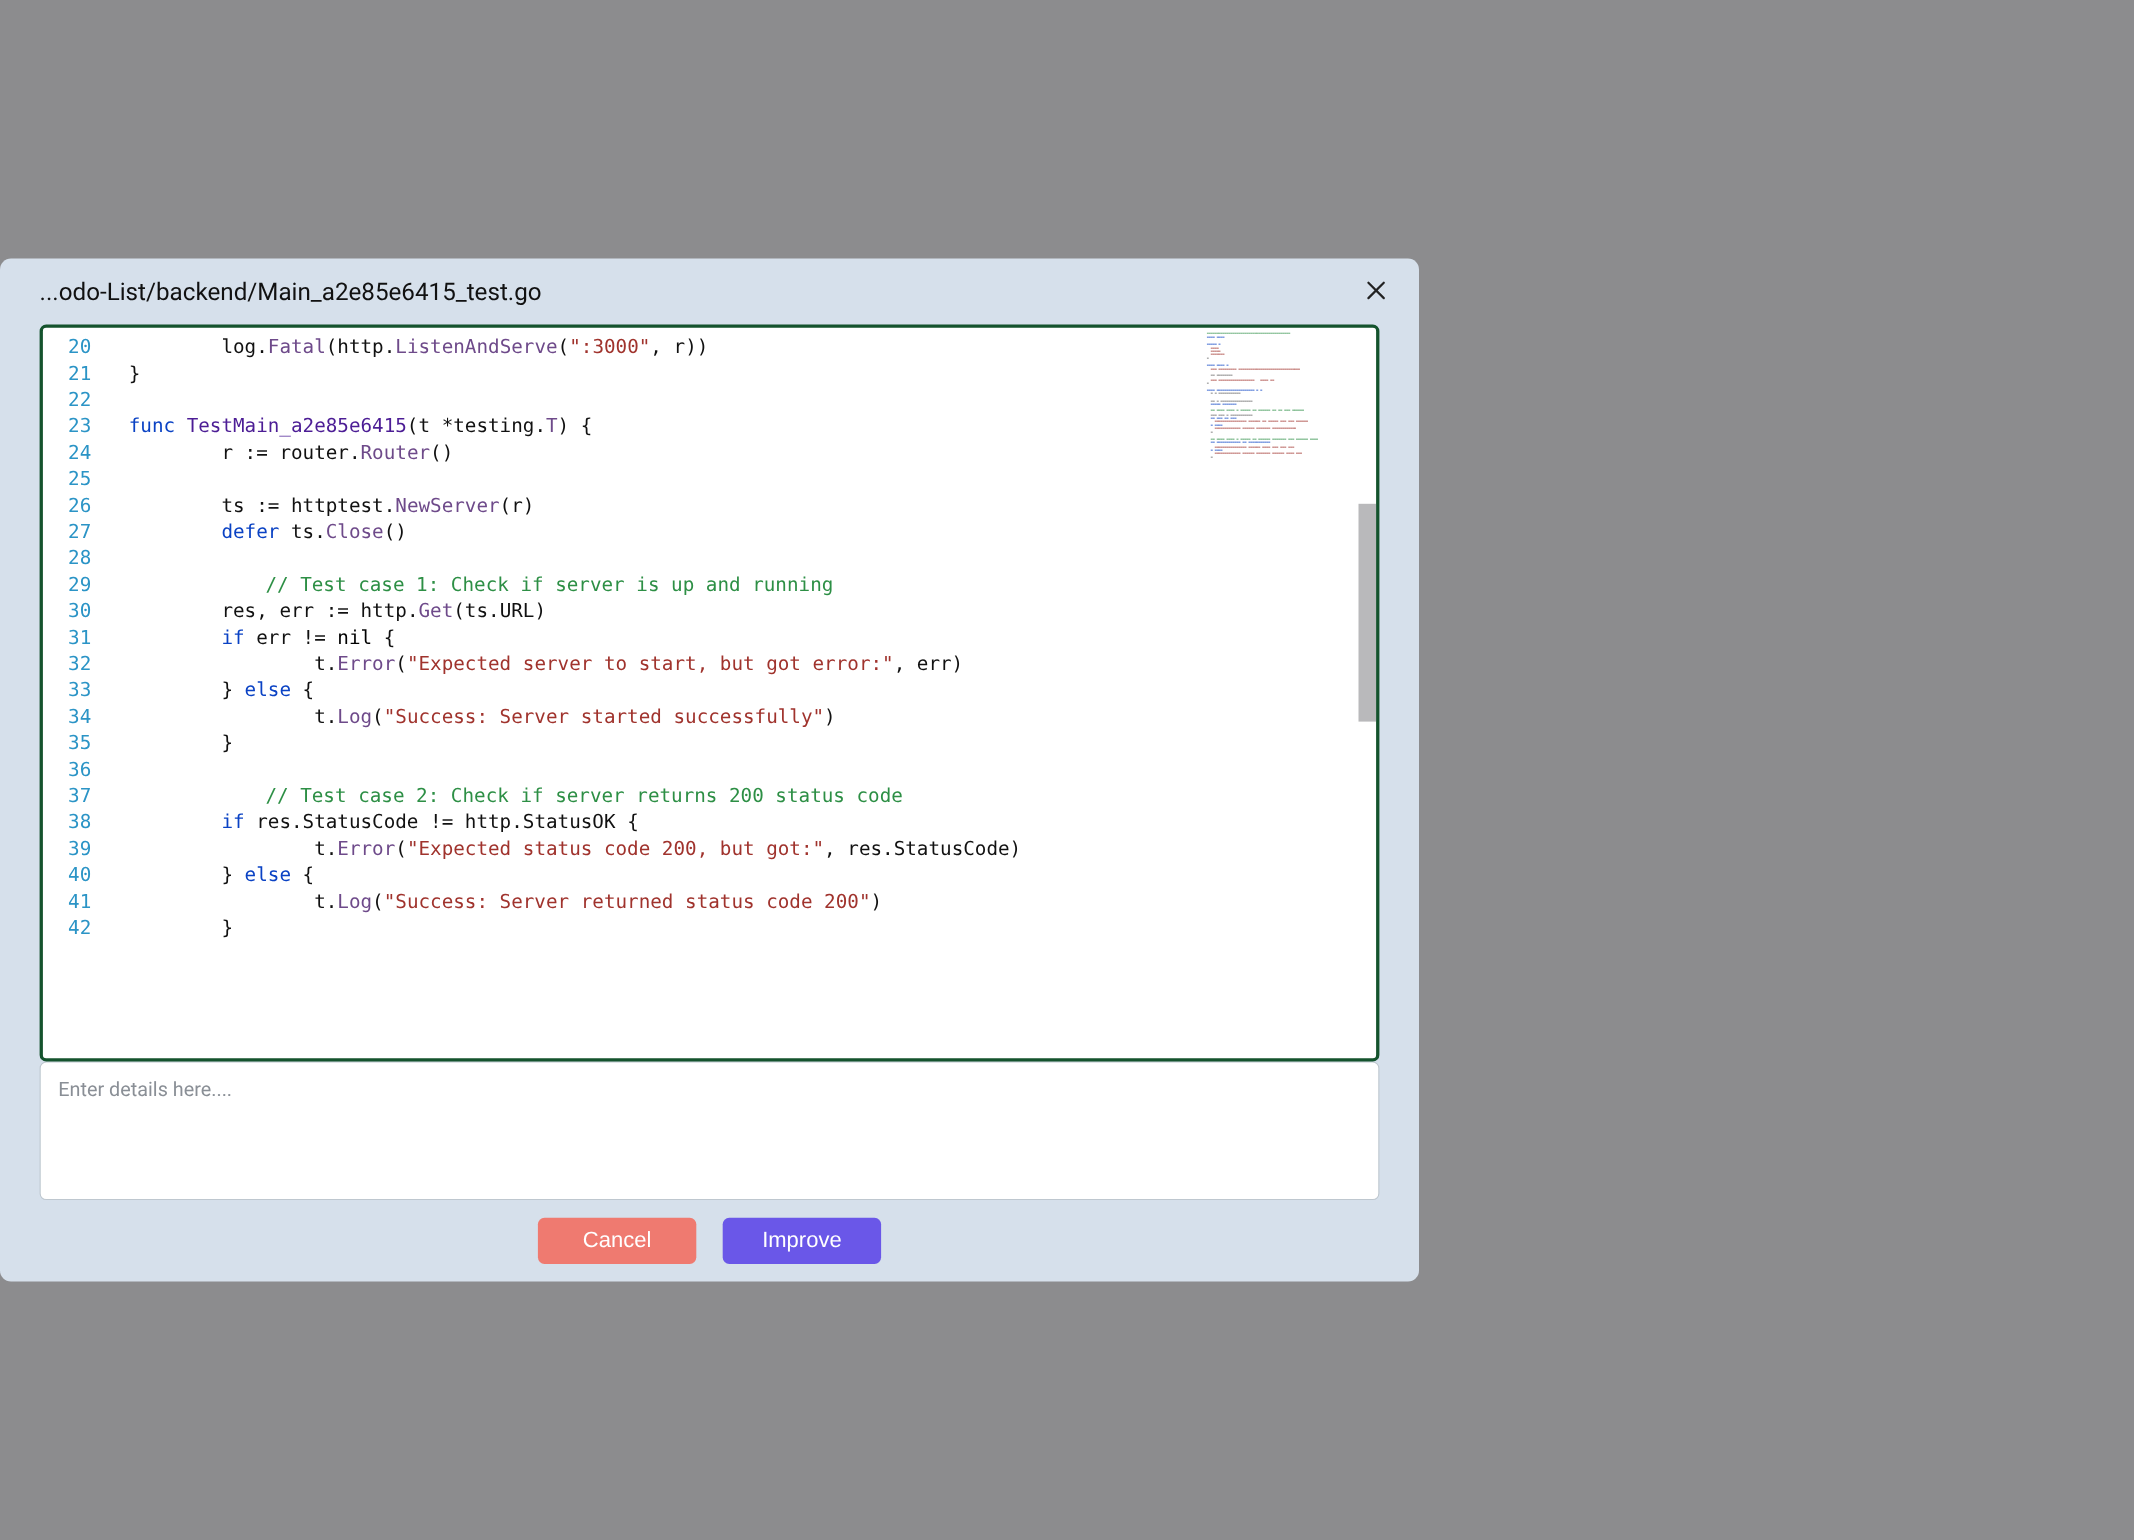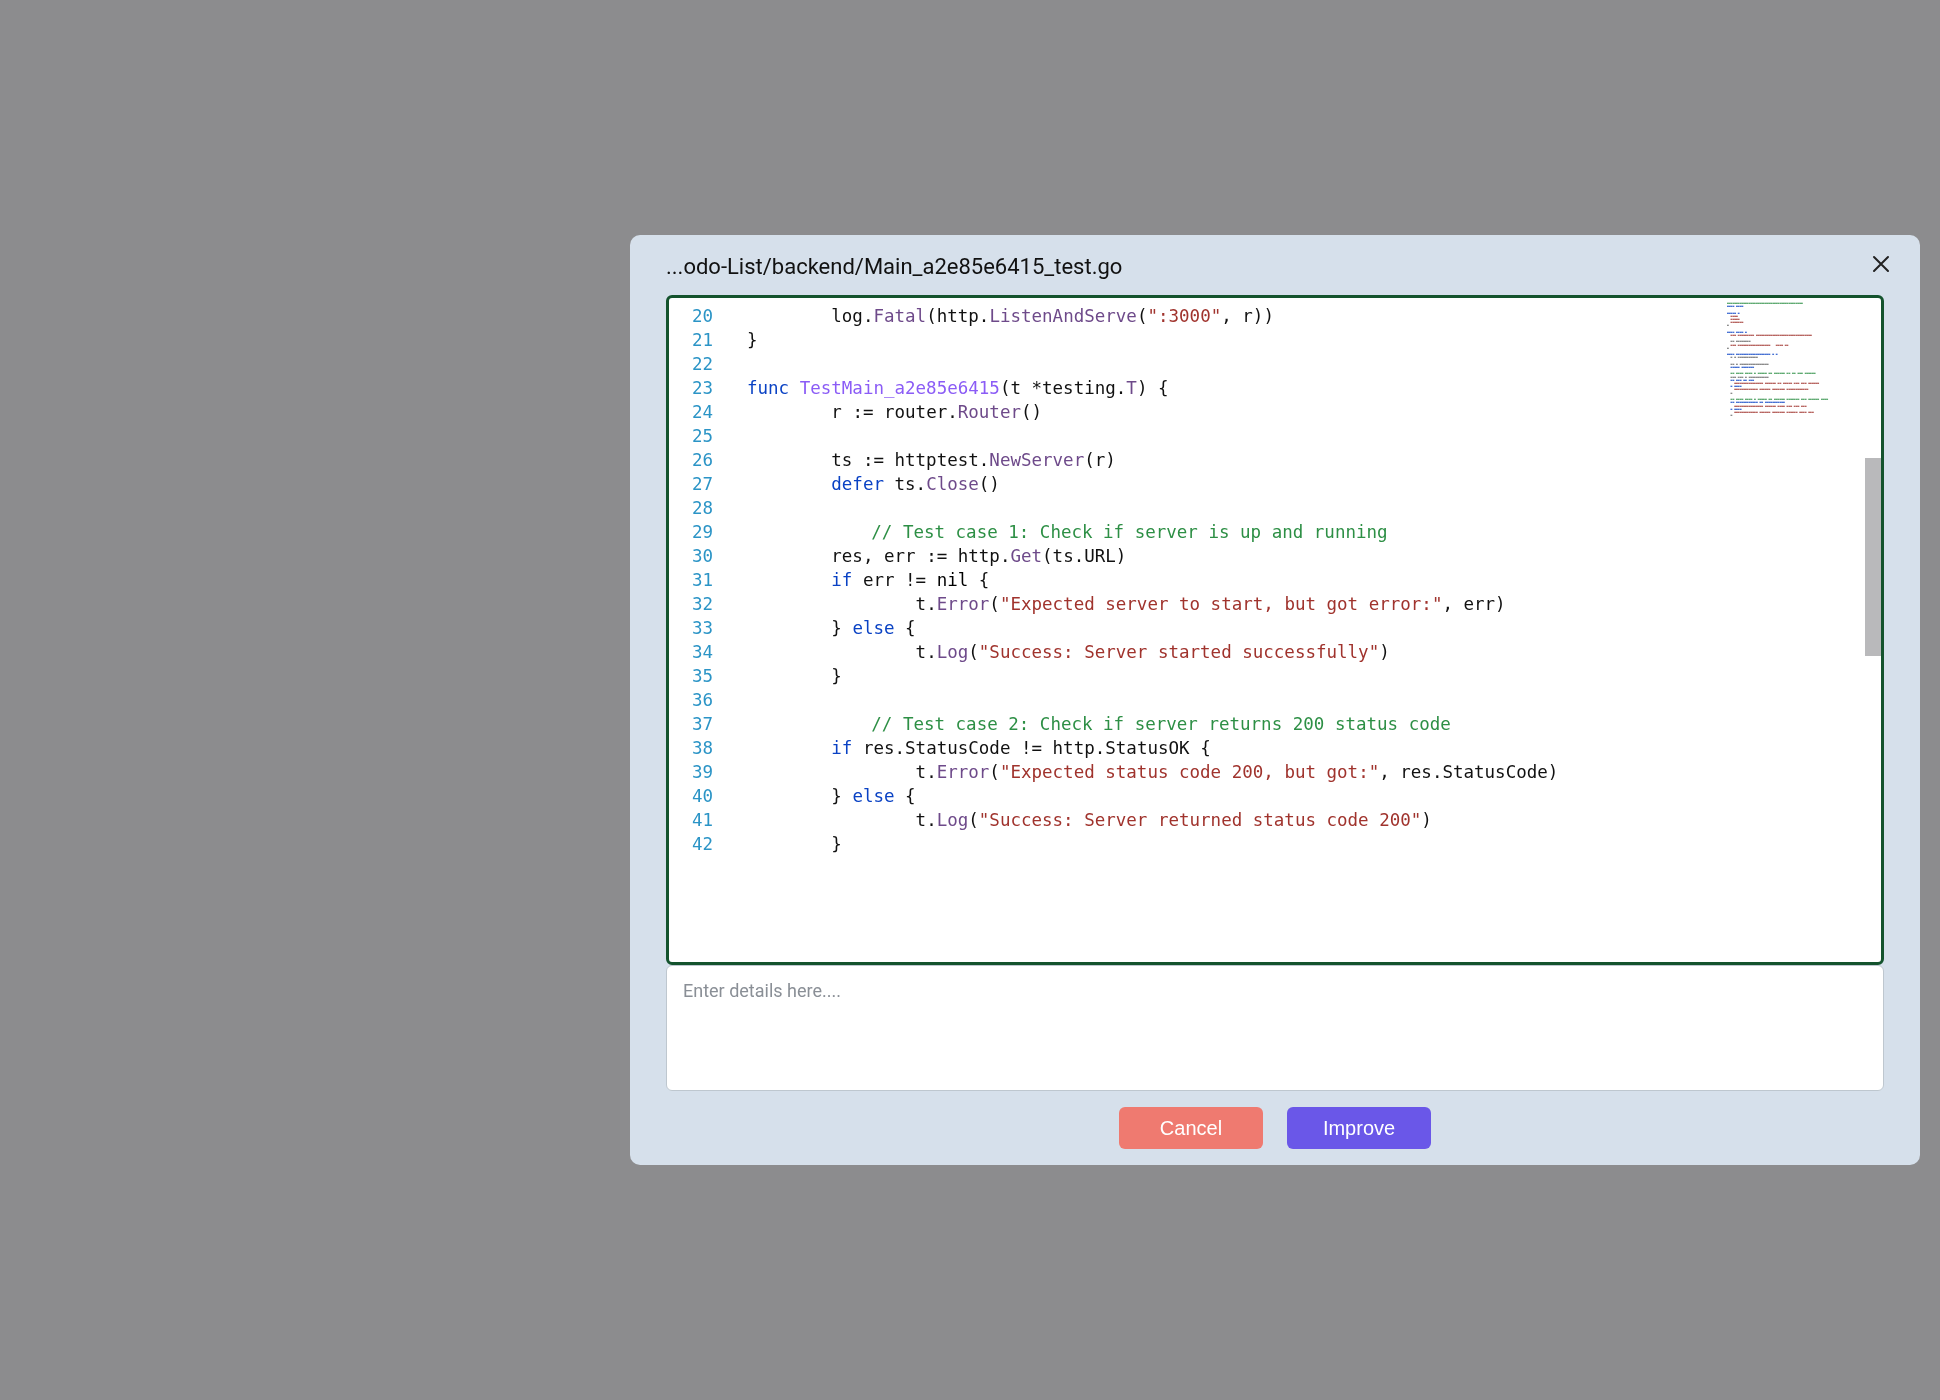--- a/index.html
+++ b/index.html
@@ -7,22 +7,22 @@
       width: 100%;
       height: 100%;
       font-family: -apple-system, BlinkMacSystemFont, "Segoe UI", Roboto, "Helvetica Neue", Arial, sans-serif;
       background: #8c8c8e;
     }
     .backdrop {
       width: 100%;
       height: 100%;
       display: flex;
       align-items: center;
-      justify-content: flex-end;
-      padding: 20px;
+      justify-content: flex-start;
+      padding: 0;
     }
     .dialog {
       width: 100%;
       max-width: 1290px;
       height: 100%;
       max-height: 930px;
       background: #d6e0eb;
       border-radius: 10px;
       display: flex;
       flex-direction: column;
@@ -85,21 +85,21 @@
       overflow: hidden;
     }
     .tok-k  { color: #0a42c4; }     
     .tok-ty { color: #000000; }     
     .tok-fn { color: #6e4a8a; }     
     .tok-id { color: #111; }
     .tok-op { color: #111; }
     .tok-str{ color: #a0332d; }
     .tok-cmt{ color: #2d8f45; margin-left: 40px; }
     .tok-par{ color: #111; }
-    .tok-decl{ color: #8b5cf6; font-weight:400;} 
+    .tok-decl{ color: #4c1d95; font-weight:400;} 
 
     .minimap {
       position:absolute; top:4px; right:4px; width:150px; height:200px;
       background:#ffffff;
       overflow:hidden;
       font-size:3px;
       line-height:3.2px;
       font-family: monospace;
       pointer-events:none;
     }

